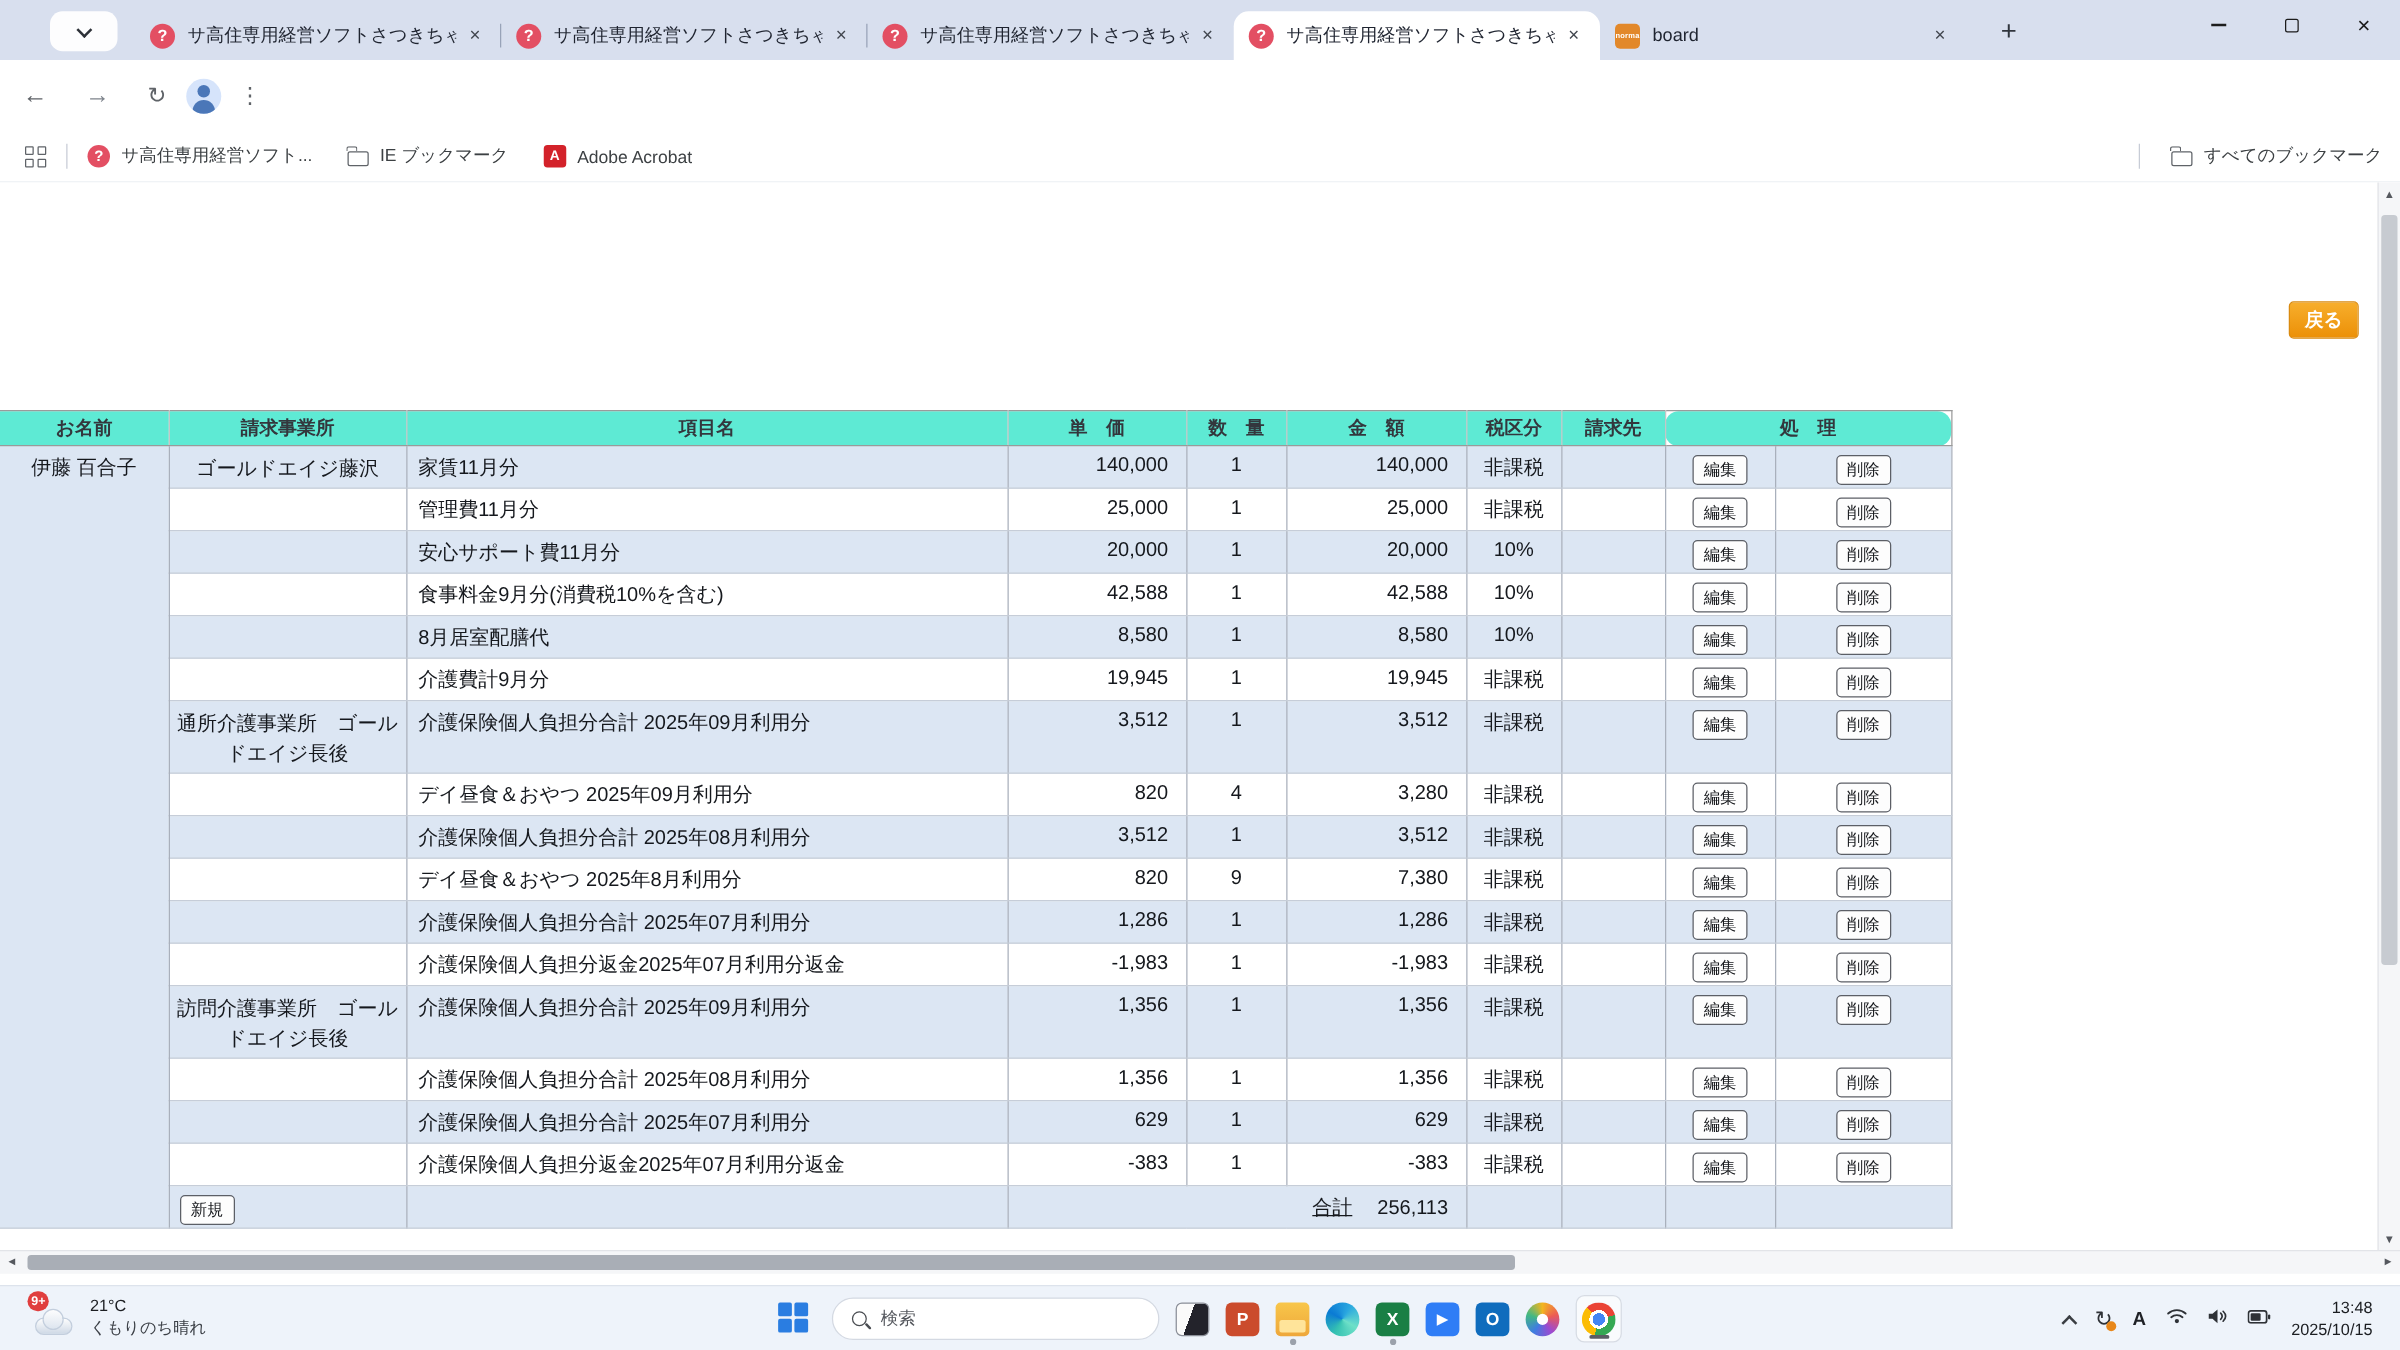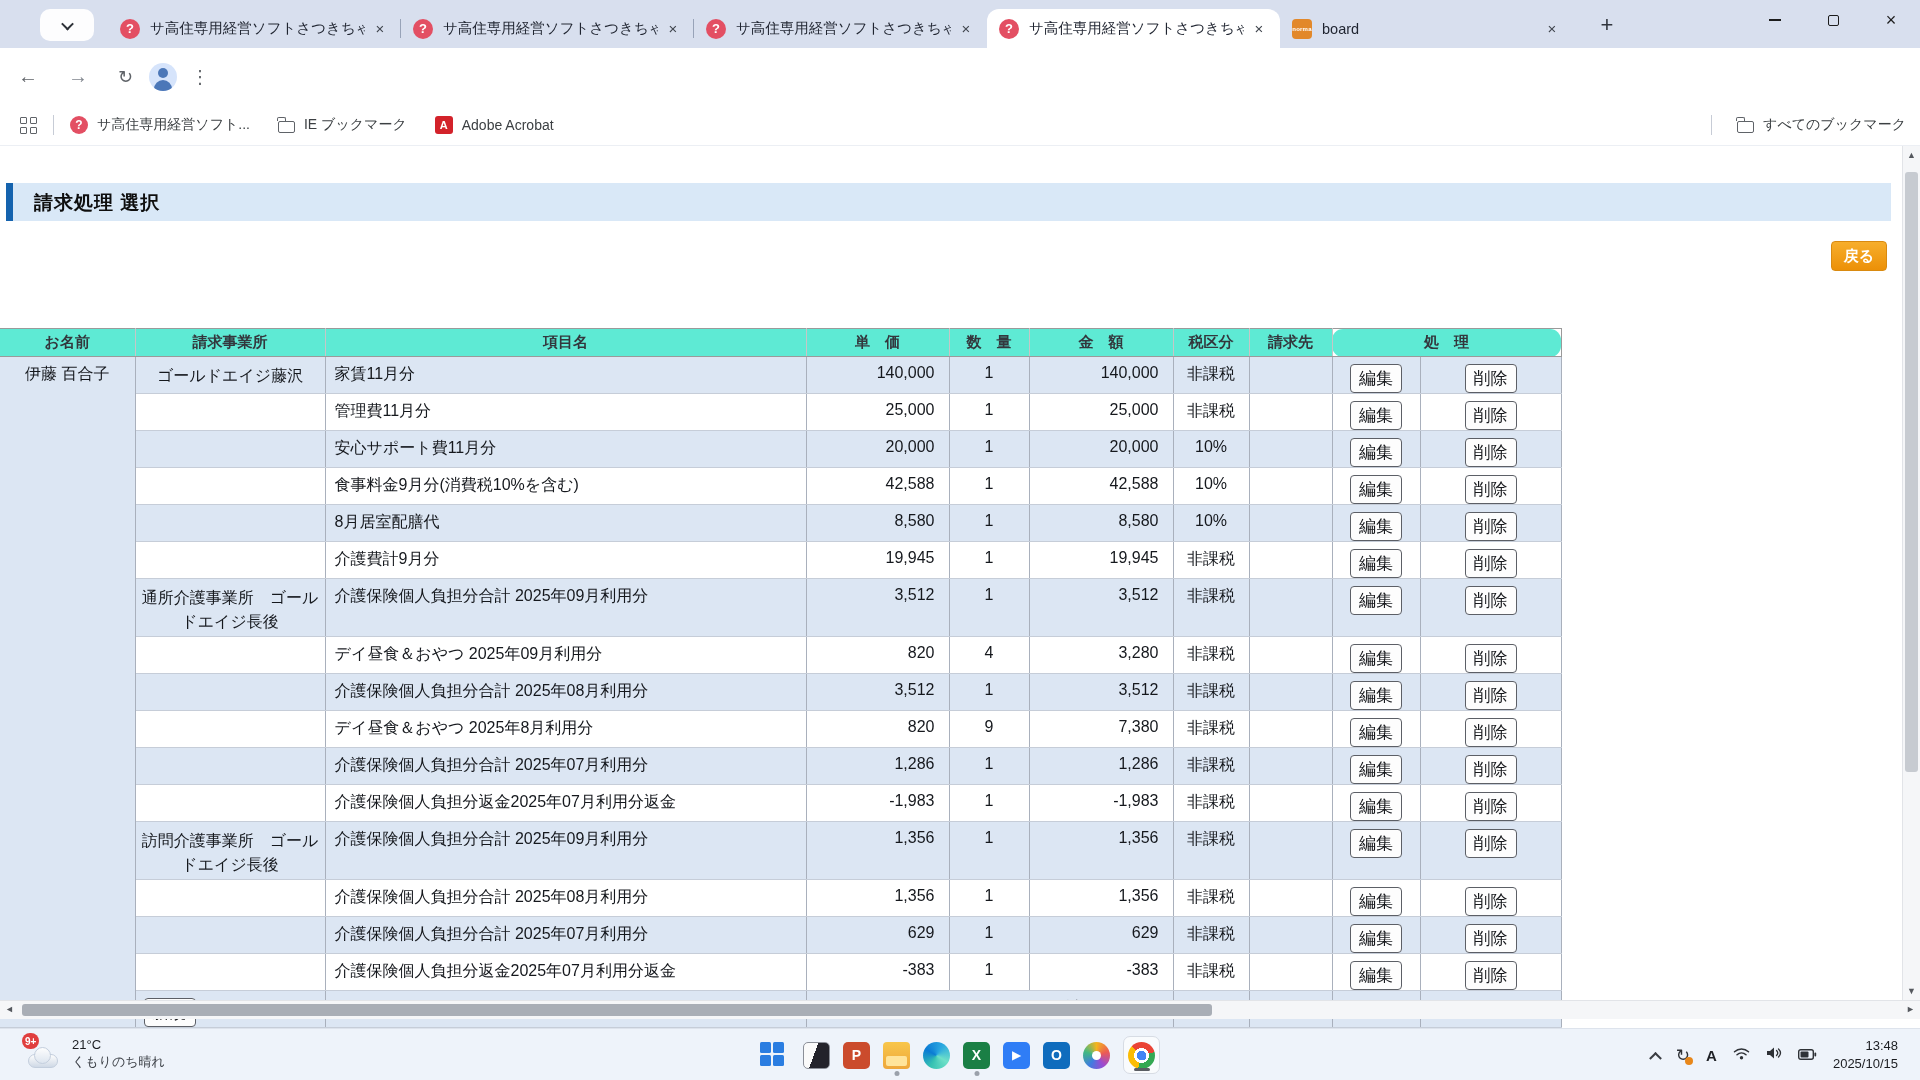--- a/index.html
+++ b/index.html
@@ -88,21 +88,21 @@
   tr.regular { height:34px; }
   tr.tall { height:58px; }
   tr.alt td { background:#dce6f3; }
   td.c-name { background:#fff; text-align:center; padding-top:9px; }
   td.c-office { text-align:center; padding:6px 6px 0; line-height:1.5; }
   td.c-item { text-align:left; padding-left:9px; }
   td.c-unit, td.c-amount { text-align:right; padding-right:14px; }
   td.c-qty, td.c-tax { text-align:center; }
   td.c-edit, td.c-del { text-align:center; padding-top:5px; }
   .wbtn { display:inline-block; background:#fdfdfd; border:1px solid #5c5f66; border-radius:4px;
-    font-size:17px; color:#17191d; padding:2px 8px; font-family:inherit; }
+    font-size:13px; color:#17191d; padding:2px 8px; font-family:inherit; }
   tr.footer { height:34px; }
   tr.footer td { background:#dce6f3; }
   td.c-office-f { text-align:left; padding-left:8px; padding-top:4px; }
   td.c-total { text-align:right; padding-right:14px; }
   .total-label { margin-right:20px;text-decoration:underline; }
 
   
   .vscroll { position:absolute; right:0; top:0; width:18px; height:854px; background:#f5f6f8; border-left:1px solid #e2e4e8; }
   .vs-arrow { position:absolute; left:0; width:17px; text-align:center; font-size:9px; color:#55585e; }
   .vs-up { top:4px; } .vs-down { bottom:4px; }
@@ -243,24 +243,20 @@
       </span>
     </span>
   <span class="bm-right">
     <span class="bm-divider"></span>
     <span class="folder-ico"></span>
     <span>すべてのブックマーク</span>
   </span>
 </div>
 
 <div class="content">
-  <div class="page-band">
-    <span class="page-accent"></span>
-    <span class="page-title">請求処理 選択</span>
-  </div>
   <button class="back-btn">戻る</button>
 
   <table class="billing">
     <colgroup>
       <col style="width:135px">
         <col style="width:190px">
         <col style="width:481px">
         <col style="width:143px">
       <col style="width:80px">
         <col style="width:144px">
@@ -496,20 +492,24 @@
     </span>
   </div>
 
   <div class="tb-center">
     <span class="start-ico">
         <i></i>
         <i></i>
         <i></i>
         <i></i>
       </span>
+    <span class="search-pill">
+      <span class="mag"></span>
+      <span>検索</span>
+    </span>
     <span style="display:flex;align-items:center;gap:13px;">
         <span class="tb-app">
           <span class="app notes-app-icon"></span>
         </span>
         <span class="tb-app">
           <span class="app powerpoint-icon">P</span>
         </span>
         <span class="tb-app">
           <span class="app explorer-icon"></span>
           <span class="run-dot"></span>

